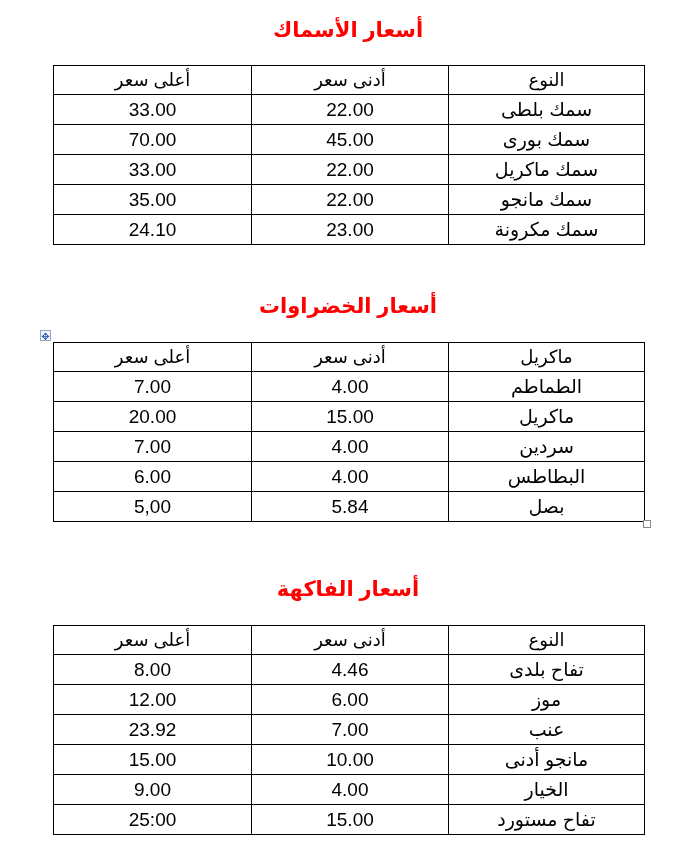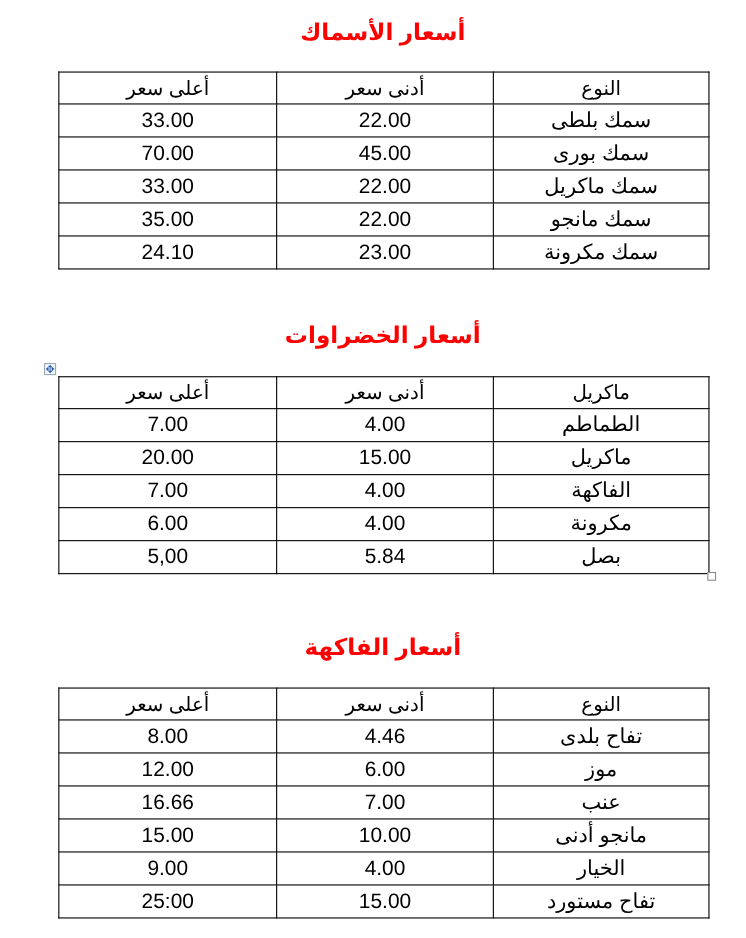--- a/index.html
+++ b/index.html
@@ -144,26 +144,26 @@
     <td>الطماطم</td>
     <td class="num">4.00</td>
     <td class="num">7.00</td>
   </tr>
   <tr>
     <td>ماكريل</td>
     <td class="num">15.00</td>
     <td class="num">20.00</td>
   </tr>
   <tr>
-    <td>الفاكهة</td>
+    <td>سردين</td>
     <td class="num">4.00</td>
     <td class="num">7.00</td>
   </tr>
   <tr>
-    <td>مكرونة</td>
+    <td>البطاطس</td>
     <td class="num">4.00</td>
     <td class="num">6.00</td>
   </tr>
   <tr>
     <td>بصل</td>
     <td class="num">5.84</td>
     <td class="num">5,00</td>
   </tr>
 </tbody>
   </table>
@@ -188,21 +188,21 @@
     <td class="num">8.00</td>
   </tr>
   <tr>
     <td>موز</td>
     <td class="num">6.00</td>
     <td class="num">12.00</td>
   </tr>
   <tr>
     <td>عنب</td>
     <td class="num">7.00</td>
-    <td class="num">16.66</td>
+    <td class="num">23.92</td>
   </tr>
   <tr>
     <td>مانجو أدنى</td>
     <td class="num">10.00</td>
     <td class="num">15.00</td>
   </tr>
   <tr>
     <td>الخيار</td>
     <td class="num">4.00</td>
     <td class="num">9.00</td>

